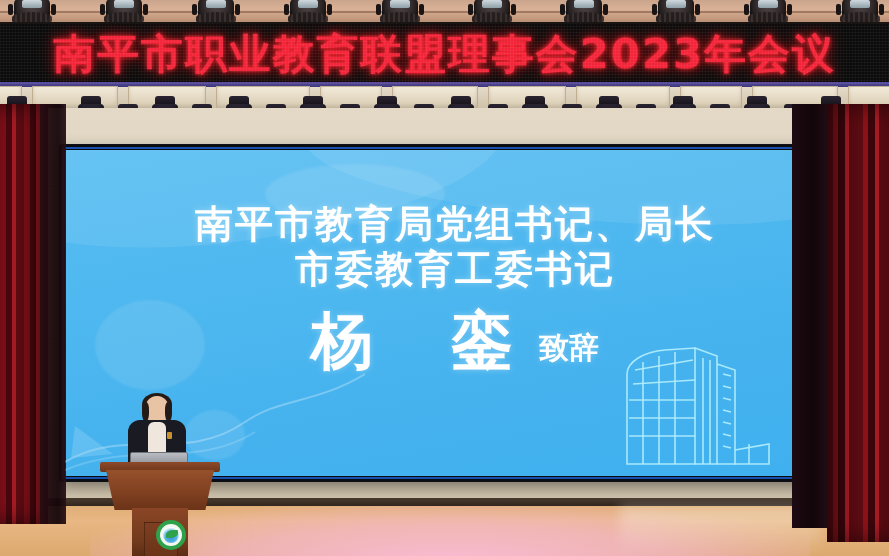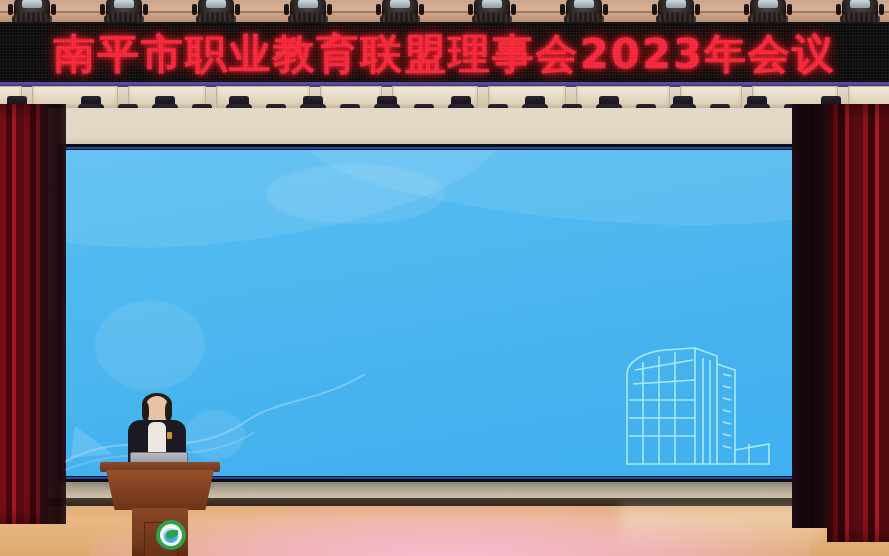--- a/index.html
+++ b/index.html
@@ -720,20 +720,30 @@
           <path d="M50,16 L50,124"></path>
           <path d="M66,12 L66,124"></path>
           <path d="M94,18 L94,124"></path>
           <path d="M101,20 L101,124"></path>
           <path d="M114,34 L122,36 M114,46 L122,48 M114,58 L122,60 M114,70 L122,72 M114,82 L122,84 M114,94 L122,96 M114,106 L122,108"></path>
           <path d="M126,110 L160,104 L160,124 L126,124"></path>
           <path d="M140,104 L140,124"></path>
         </g>
       </svg>
 
+      <div class="slide-text">
+        <div class="slide-l1">南平市教育局党组书记、局长</div>
+        <div class="slide-l2">市委教育工委书记</div>
+        <div class="name-row">
+          <span class="name-a">杨</span>
+          <span class="name-gap"></span>
+          <span class="name-b">銮</span>
+          <span class="name-suffix">致辞</span>
+        </div>
+      </div>
     </div>
     <div class="screen-glow"></div>
   </div>
 
   <div class="curtain-red-l"></div>
   <div class="curtain-dark-l"></div>
   <div class="curtain-dark-r"></div>
   <div class="curtain-red-r"></div>
 
   <div class="speaker">

